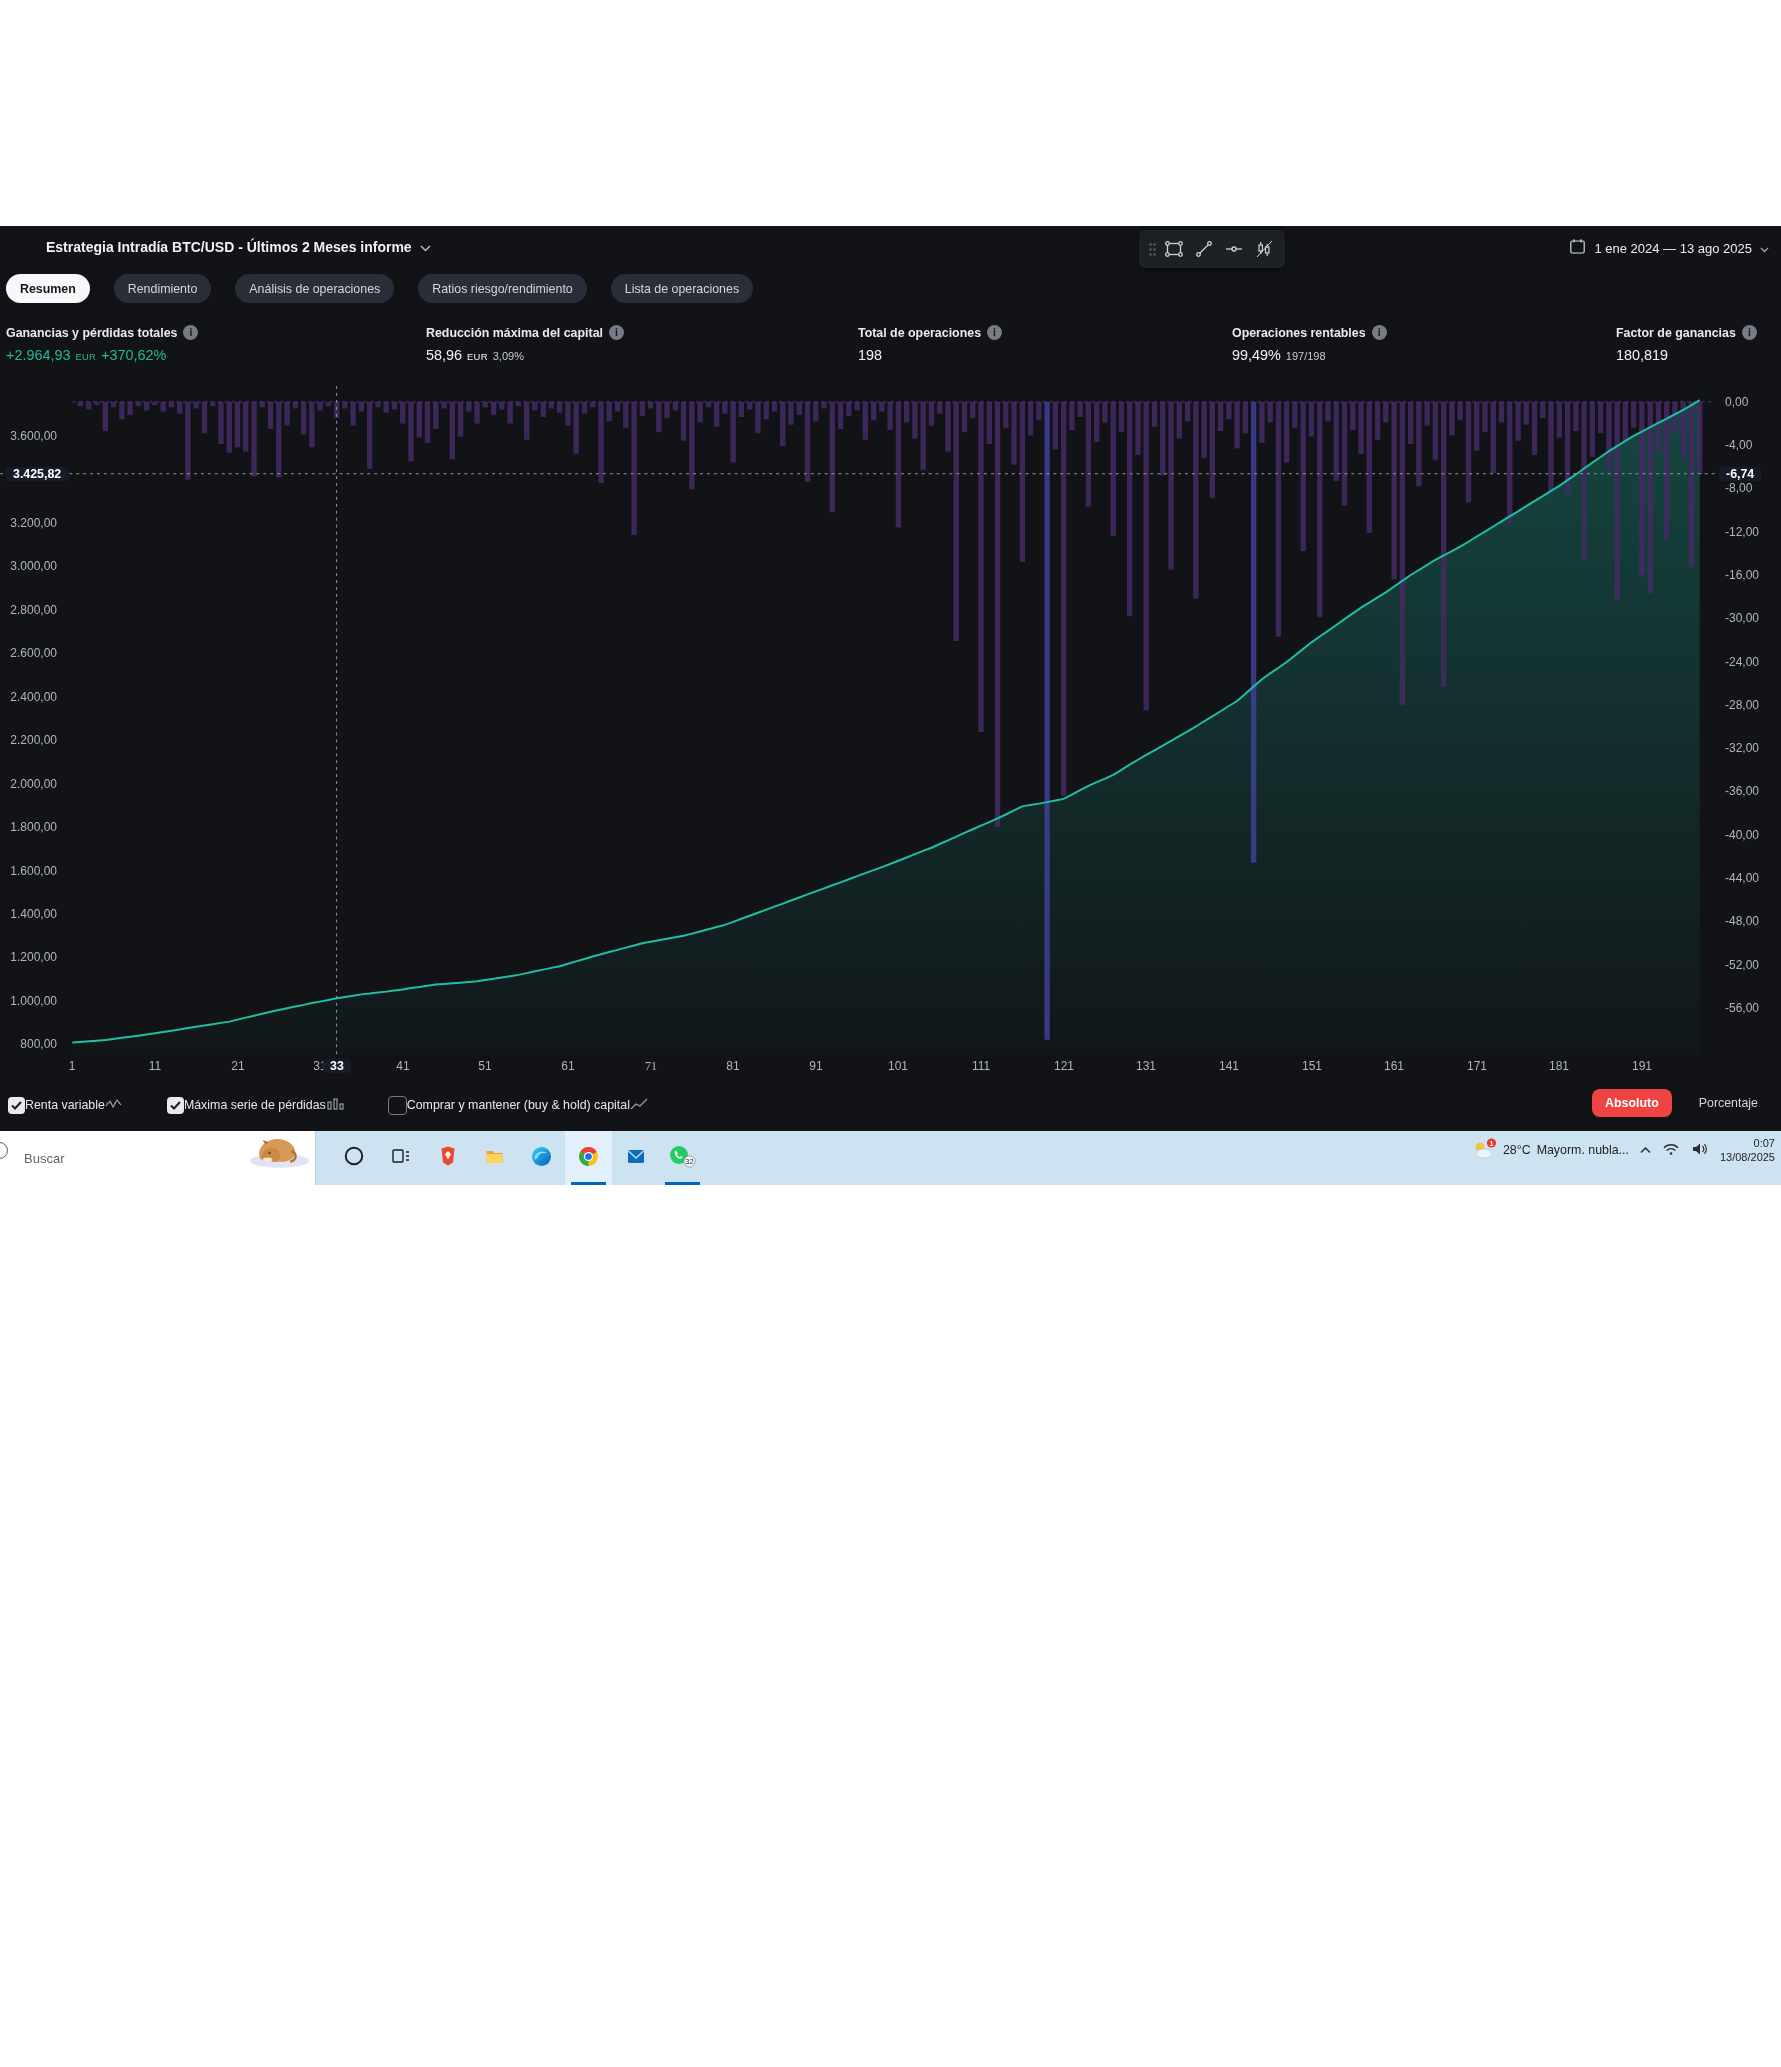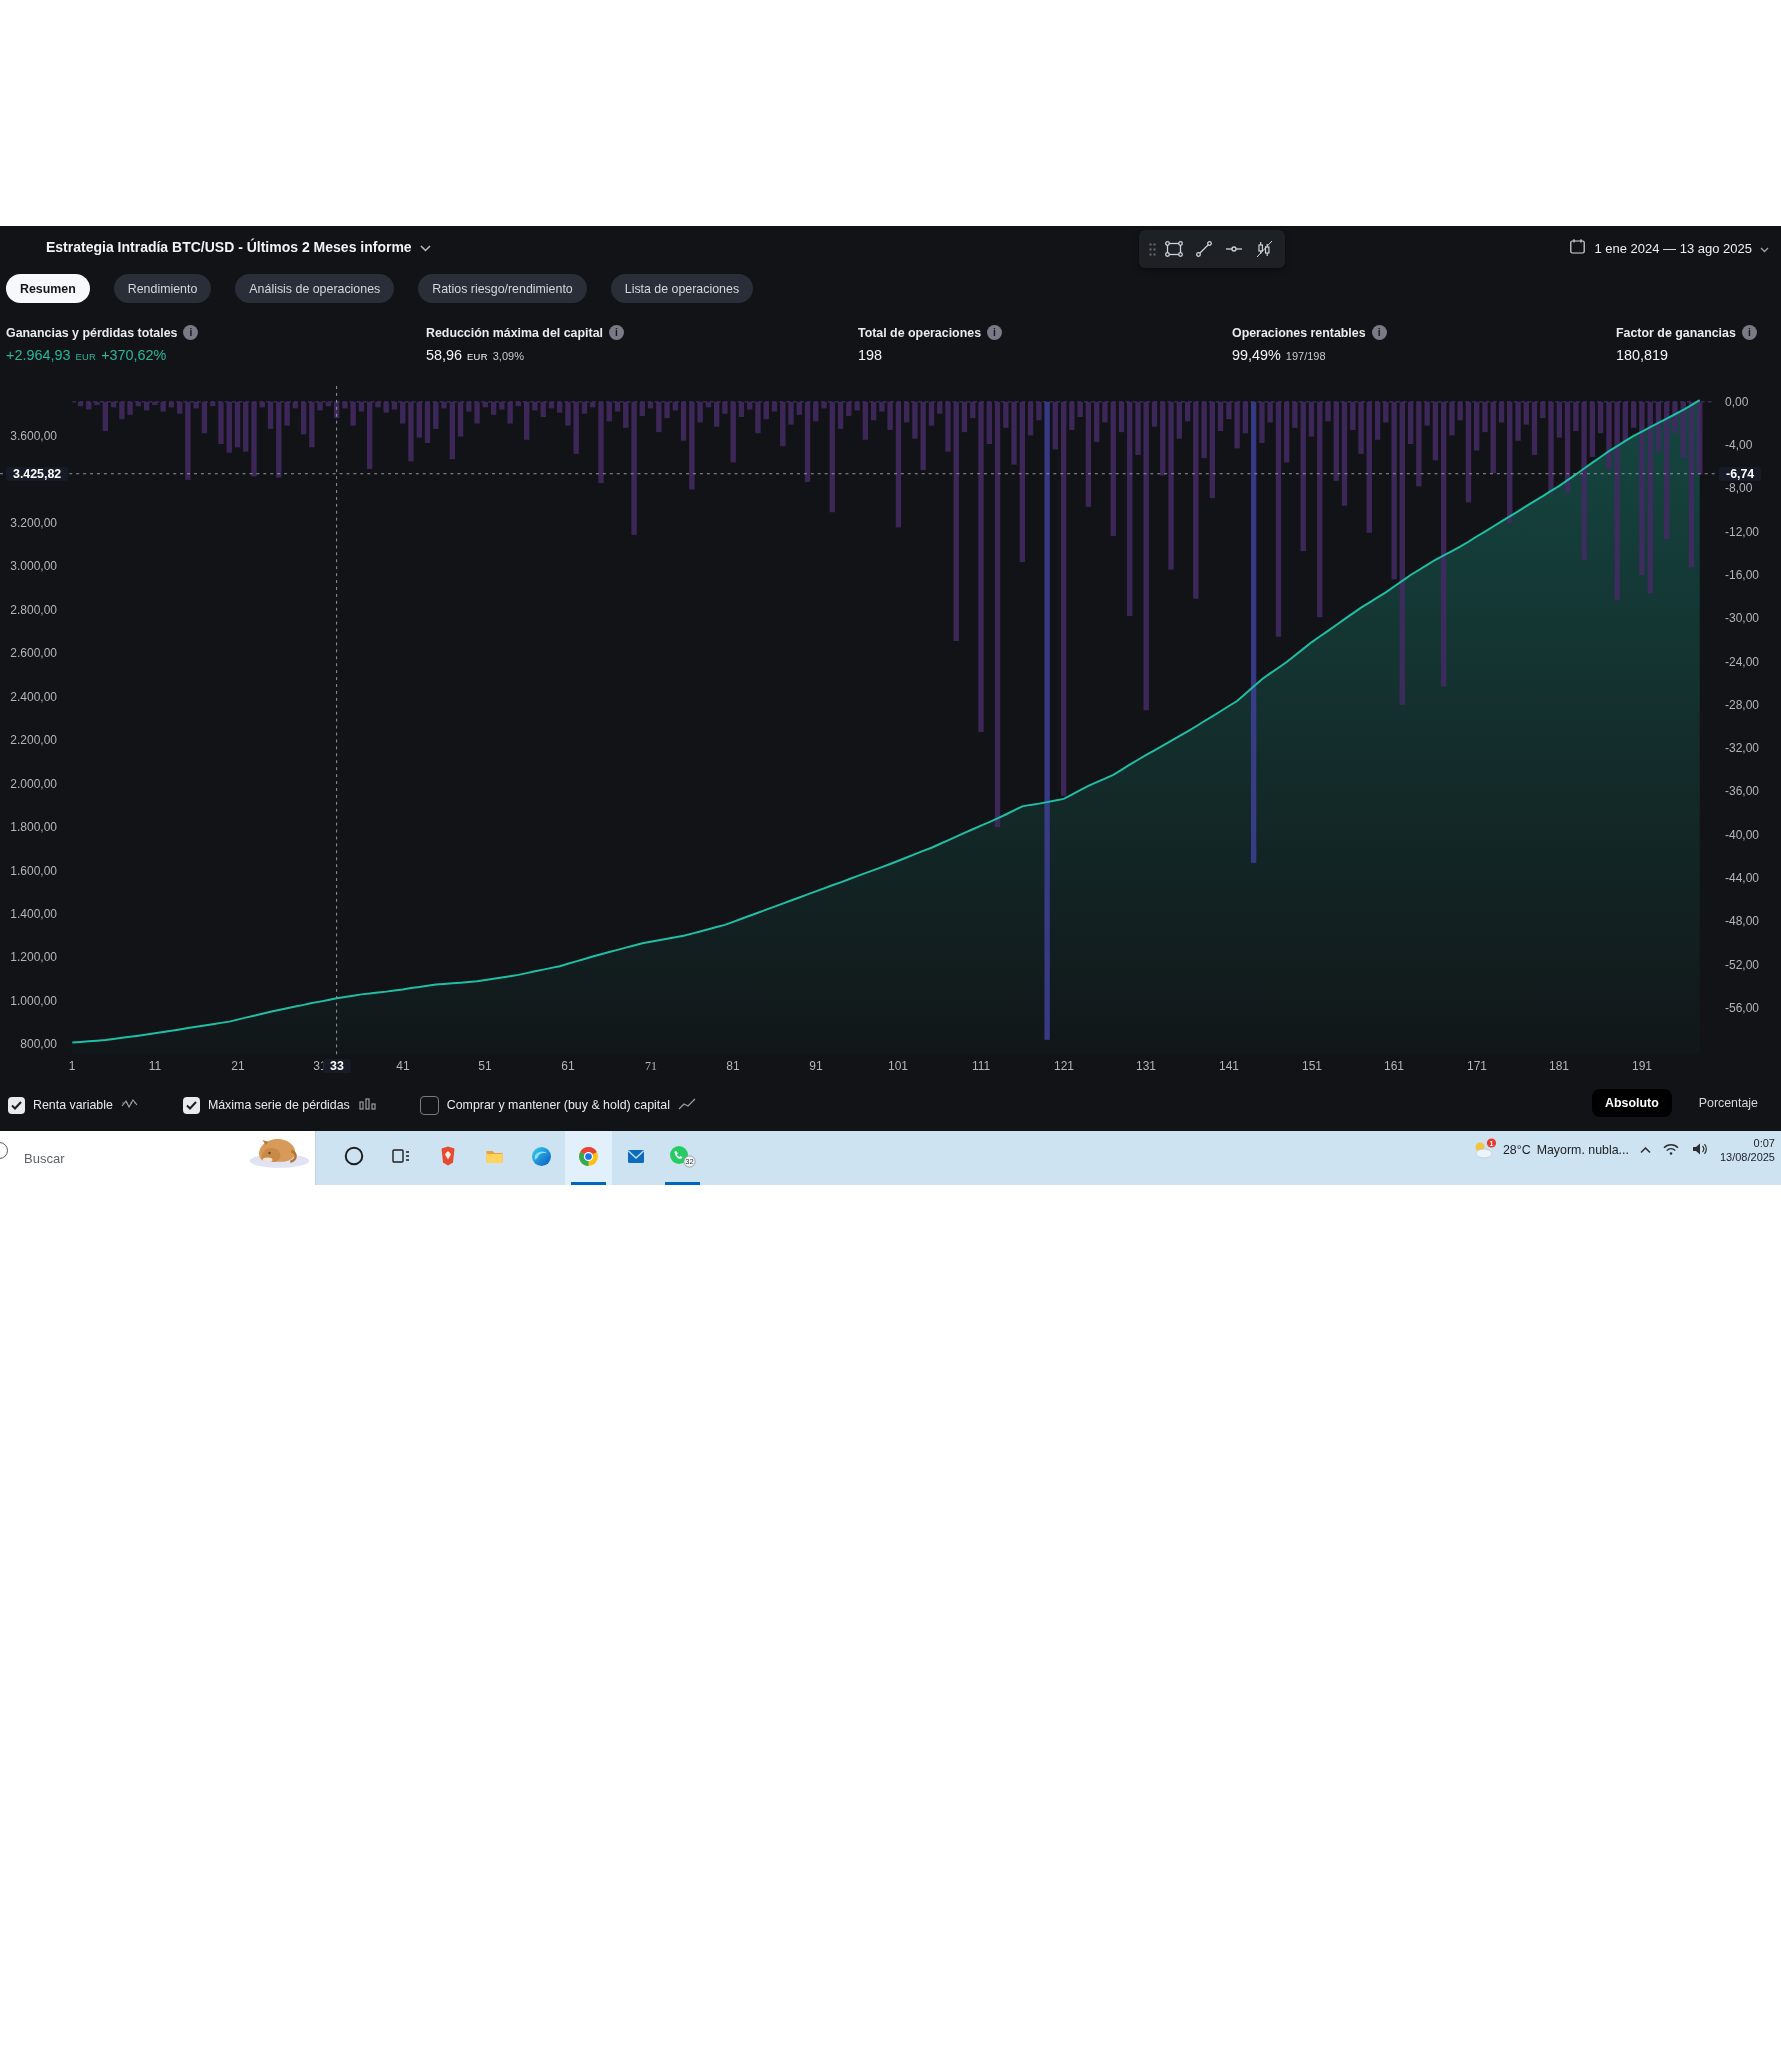--- a/index.html
+++ b/index.html
@@ -27,27 +27,27 @@
   
   .chart{position:absolute;left:0;top:160px;width:1781px;height:699px;}
   .chart svg.main{position:absolute;left:0;top:0;}
   .tick{position:absolute;font-size:12px;color:#b2b5be;transform:translateY(-50%);white-space:nowrap;}
   .tick.l{left:0;width:57px;text-align:right;}
   .tick.x{transform:translate(-50%,-50%);top:680px;}
   .axbox{position:absolute;background:#161b27;color:#fff;font-weight:bold;font-size:12.4px;padding:0 7px;border-radius:2px;transform:translateY(-50%);white-space:nowrap;z-index:3;}
   .axbox.xb{transform:translate(-50%,-50%);}
   
   .legend{position:absolute;left:8px;top:865px;height:28px;display:flex;align-items:center;gap:44px;}
-  .litem{display:flex;align-items:center;gap:8px;font-size:12.4px;color:#e6e8ec;cursor:pointer;}
+  .litem{display:flex;align-items:center;font-size:12.4px;color:#e6e8ec;cursor:pointer;}
   .cb{width:17px;height:17px;border-radius:4px;display:flex;align-items:center;justify-content:center;flex:none;}
   .cb.on{background:#e8eaed;}
   .cb.off{background:transparent;border:1.5px solid #787b86;}
   .modes{position:absolute;right:10px;top:863px;display:flex;align-items:center;gap:14px;}
   .mode{font-size:12.4px;color:#d3d6dd;padding:7px 13px;border-radius:8px;cursor:pointer;}
-  .mode.active{background:#000000;color:#fff;font-weight:bold;}
+  .mode.active{background:#ef4444;color:#fff;font-weight:bold;}
   
   .taskbar{position:absolute;left:0;top:1131px;width:1781px;height:54px;background:#cee3f2;display:flex;align-items:stretch;}
   .search{width:315px;background:#ffffff;display:flex;align-items:center;position:relative;flex:none;border-right:1px solid #bcd3e3;}
   .search .ring{position:absolute;left:-9px;top:11px;width:15px;height:15px;border:1.6px solid #555a5f;border-radius:50%;}
   .search .ph{margin-left:24px;font-size:13px;color:#5f6368;}
   .search .fox{position:absolute;right:0;top:0;height:38px;}
   .apps{display:flex;align-items:stretch;margin-left:14px;}
   .tile{width:47px;display:flex;align-items:center;justify-content:center;position:relative;cursor:pointer;}
   .tile.open::after{content:"";position:absolute;left:6px;right:6px;bottom:0;height:3px;background:#0067c0;}
   .tile.active-bg{background:#e2f0fb;}

